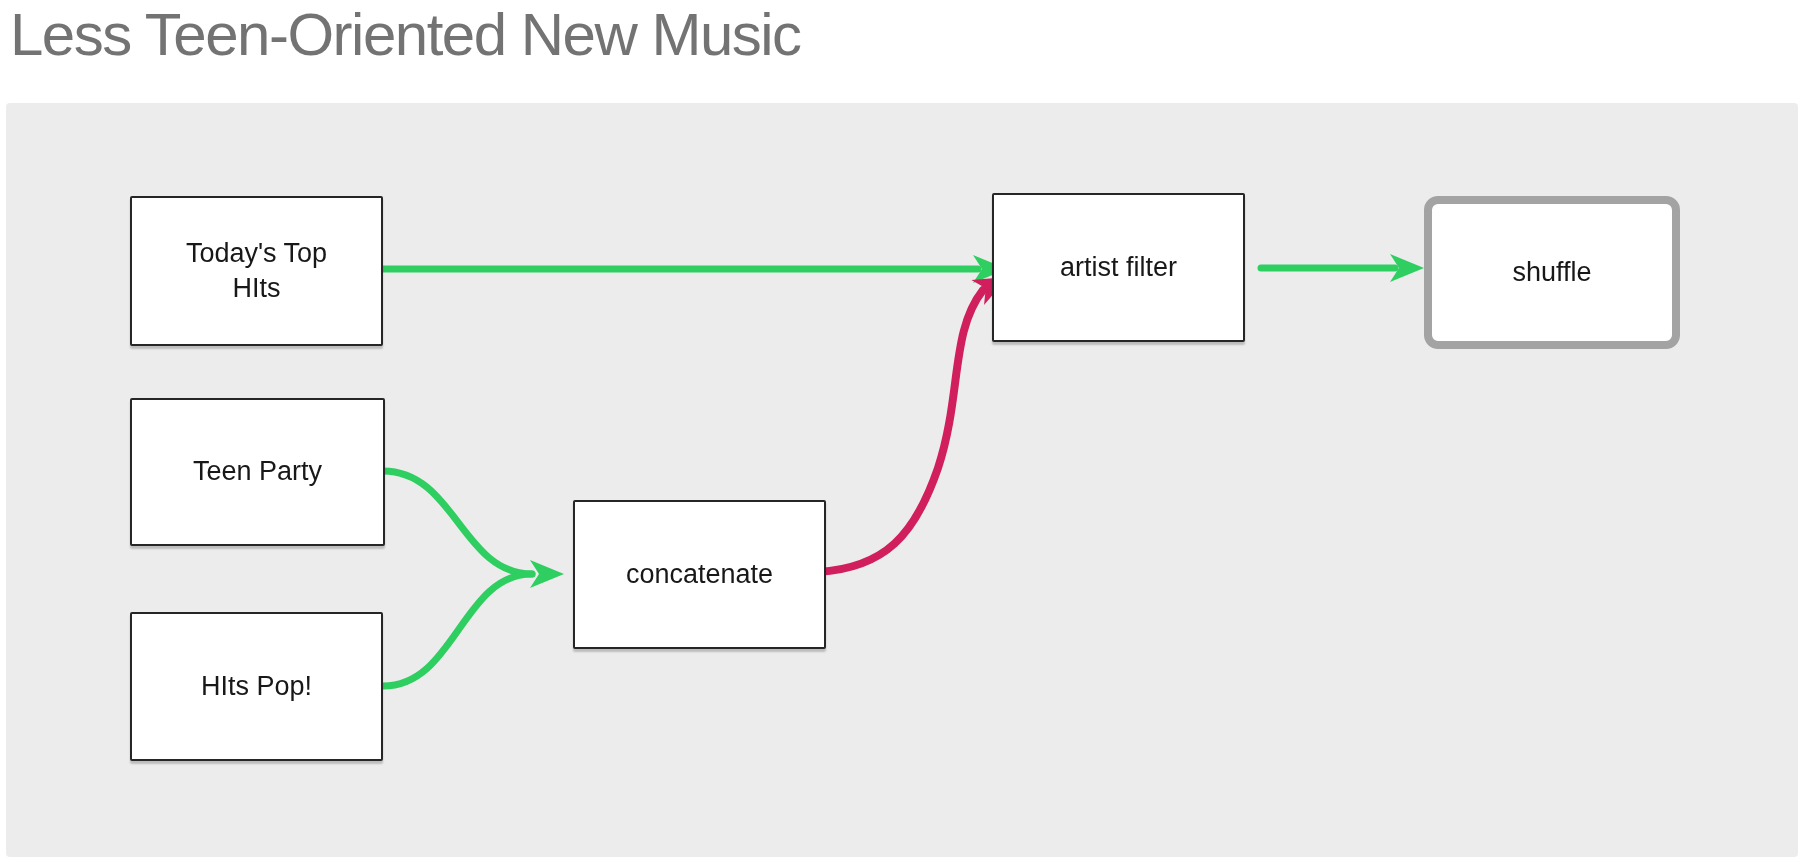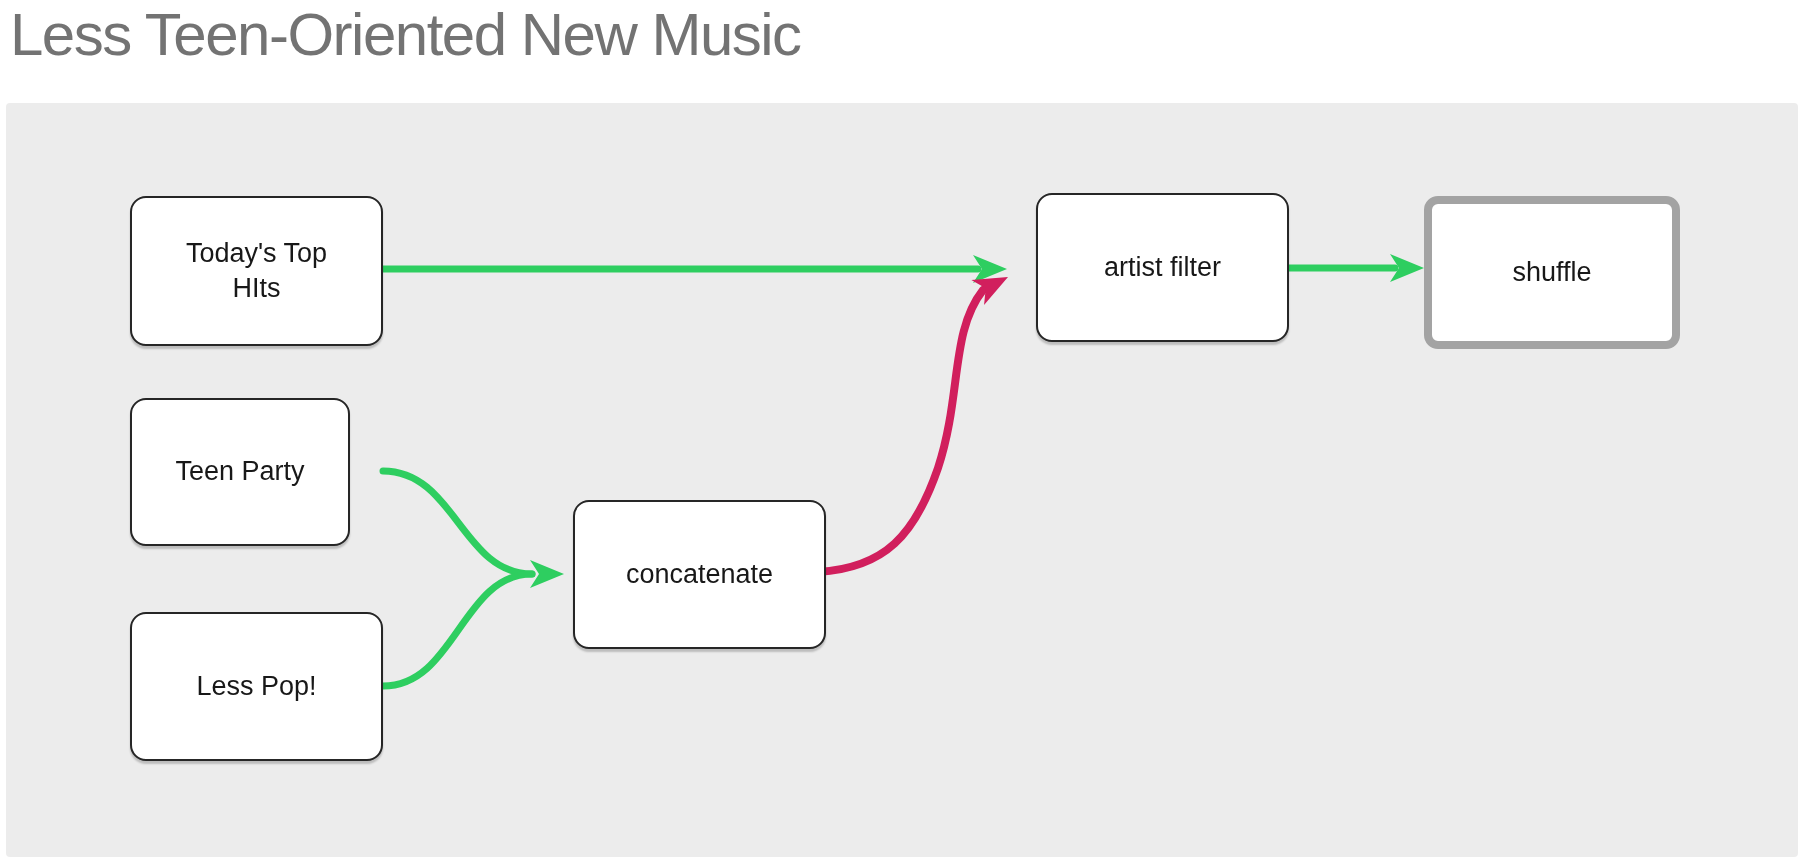--- a/index.html
+++ b/index.html
@@ -42,37 +42,37 @@
     width: 1804px;
     height: 860px;
     pointer-events: none;
   }
   .edge-layer path, .edge-layer polygon { pointer-events: stroke; }
   .node {
     position: absolute;
     box-sizing: border-box;
     background: #ffffff;
     border: 2.5px solid #262626;
-    border-radius: 16px;
+    border-radius: 2px;
     box-shadow: 0 3px 2px rgba(0,0,0,0.20);
     display: flex;
     align-items: center;
     justify-content: center;
     text-align: center;
     padding: 0 28px;
     font-size: 27px;
     line-height: 1.3;
     color: #181818;
     cursor: pointer;
   }
   .node-todays-top-hits { left: 130px; top: 196px; width: 253px; height: 150px; }
-  .node-teen-party      { left: 130px; top: 398px; width: 220px; height: 148px; }
+  .node-teen-party      { left: 130px; top: 398px; width: 255px; height: 148px; }
   .node-teen-pop        { left: 130px; top: 612px; width: 253px; height: 149px; }
   .node-concatenate     { left: 565px; top: 500px; width: 253px; height: 149px; margin-left: 8px; }
-  .node-artist-filter   { left: 1036px; top: 193px; width: 253px; height: 149px; }
+  .node-artist-filter   { left: 992px; top: 193px; width: 253px; height: 149px; }
   .node-shuffle {
     left: 1424px; top: 196px; width: 256px; height: 153px;
     border: 8px solid #a3a3a3;
     border-radius: 14px;
     box-shadow: none;
   }
 </style>
 </head>
 <body>
 
@@ -101,21 +101,21 @@
 
   <div class="node node-todays-top-hits">
     <span>Today's Top HIts</span>
   </div>
 
   <div class="node node-teen-party">
     <span>Teen Party</span>
   </div>
 
   <div class="node node-teen-pop">
-    <span>Less Pop!</span>
+    <span>HIts Pop!</span>
   </div>
 
   <div class="node node-concatenate">
     <span>concatenate</span>
   </div>
 
   <div class="node node-artist-filter">
     <span>artist filter</span>
   </div>
 

